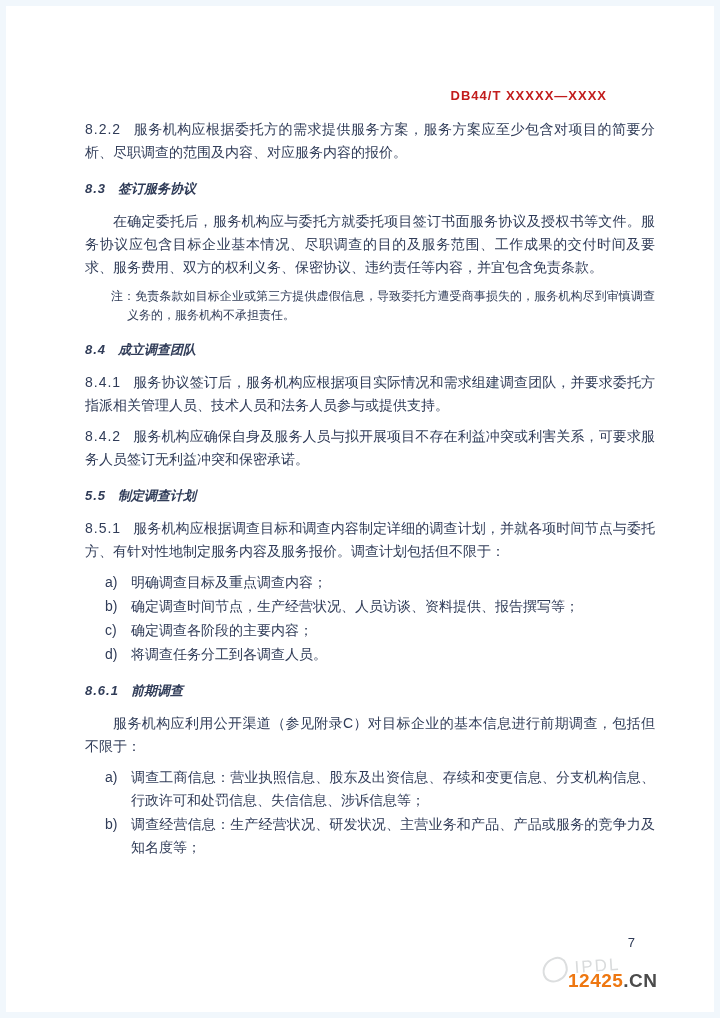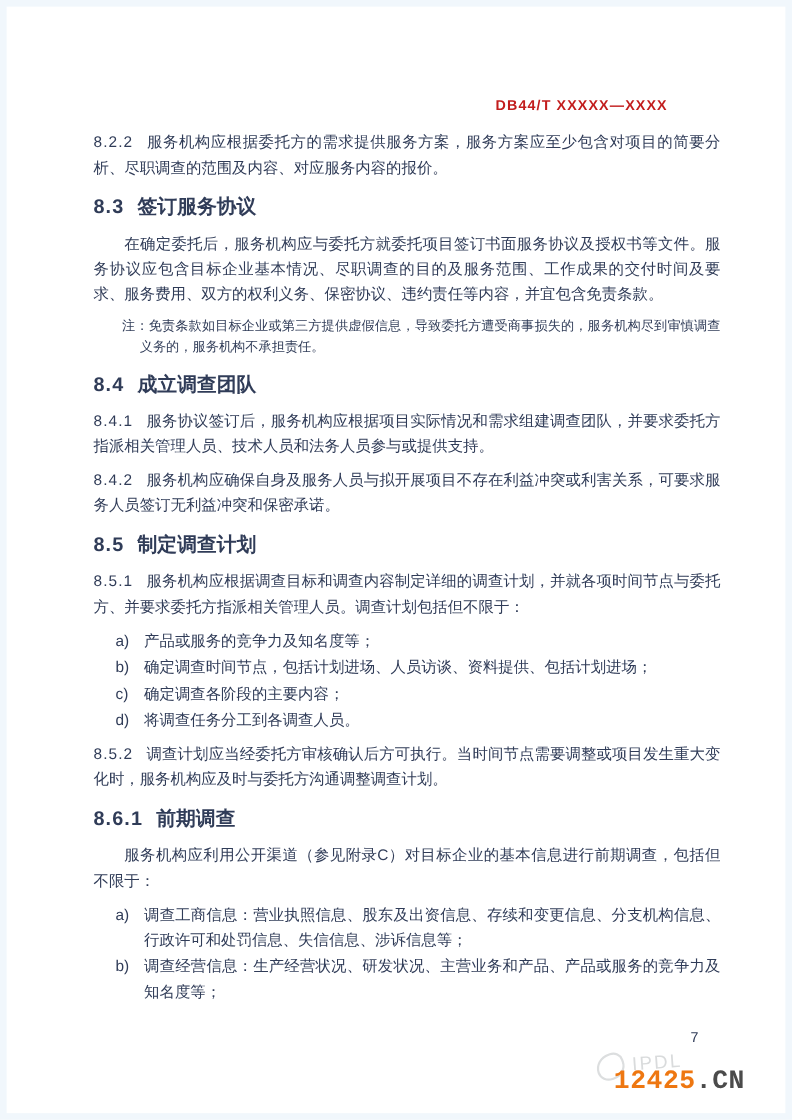--- a/index.html
+++ b/index.html
@@ -28,21 +28,21 @@
   .content{
     position:absolute;
     top:104px;left:79px;
     width:570px;
     font-size:14px;
     line-height:23px;
     text-align:justify;
   }
   .clause{margin:8px 0;}
   .clause .num{margin-right:12px;letter-spacing:1px;}
-  .heading{margin:13px 0 10px 0;font-weight:bold;font-size:18px;}
+  .heading{margin:13px 0 10px 0;font-weight:bold;font-size:13px;font-style:italic;}
   .heading .num{margin-right:12px;letter-spacing:1px;}
   .para-indent{margin:8px 0;text-indent:2em;}
   .note{
     margin:2px 0 6px 26px;
     padding-left:16px;
     text-indent:-16px;
     font-size:12px;
     line-height:19px;
   }
   .list{margin:0 0 8px 0;}
@@ -78,65 +78,63 @@
   .wm-ghost .blob{
     display:inline-block;
     width:22px;height:20px;
     border:2px solid #dcdedf;
     border-radius:60% 40% 55% 45%;
     vertical-align:middle;
     transform:rotate(-15deg);
   }
   .wm-main{
     position:absolute;
-    left:16px;top:14px;
+    left:26px;top:14px;
     font-weight:bold;
-    font-size:24px;
+    font-size:19px;
     letter-spacing:0.5px;
-    font-family:Liberation Mono, monospace;
   }
   .wm-num{color:var(--wm-orange,#ee7711);}
   .wm-cn{color:#4b4b4b;}
 </style>
 </head>
 <body>
 
 <div class="sheet">
 
   <div class="doc-header">DB44/T XXXXX—XXXX</div>
 
   <div class="content" id="content">
       <div class="clause"><span class="num">8.2.2</span><span>服务机构应根据委托方的需求提供服务方案，服务方案应至少包含对项目的简要分析、尽职调查的范围及内容、对应服务内容的报价。</span></div>
       <div class="heading"><span class="num">8.3</span><span>签订服务协议</span></div>
       <div class="para-indent">在确定委托后，服务机构应与委托方就委托项目签订书面服务协议及授权书等文件。服务协议应包含目标企业基本情况、尽职调查的目的及服务范围、工作成果的交付时间及要求、服务费用、双方的权利义务、保密协议、违约责任等内容，并宜包含免责条款。</div>
       <div class="note"><span>注：</span><span>免责条款如目标企业或第三方提供虚假信息，导致委托方遭受商事损失的，服务机构尽到审慎调查义务的，服务机构不承担责任。</span></div>
       <div class="heading"><span class="num">8.4</span><span>成立调查团队</span></div>
       <div class="clause"><span class="num">8.4.1</span><span>服务协议签订后，服务机构应根据项目实际情况和需求组建调查团队，并要求委托方指派相关管理人员、技术人员和法务人员参与或提供支持。</span></div>
       <div class="clause"><span class="num">8.4.2</span><span>服务机构应确保自身及服务人员与拟开展项目不存在利益冲突或利害关系，可要求服务人员签订无利益冲突和保密承诺。</span></div>
-      <div class="heading"><span class="num">8.5</span><span>制定调查计划</span></div>
-      <div class="clause"><span class="num">8.5.1</span><span>服务机构应根据调查目标和调查内容制定详细的调查计划，并就各项时间节点与委托方、并要求委托方指派相关管理人员。调查计划包括但不限于：</span></div>
+      <div class="heading"><span class="num">5.5</span><span>制定调查计划</span></div>
+      <div class="clause"><span class="num">8.5.1</span><span>服务机构应根据调查目标和调查内容制定详细的调查计划，并就各项时间节点与委托方、有针对性地制定服务内容及服务报价。调查计划包括但不限于：</span></div>
       <div class="list">
         <div class="list-item">
           <span class="marker">a)</span>
-          <span class="item-text">产品或服务的竞争力及知名度等；</span>
+          <span class="item-text">明确调查目标及重点调查内容；</span>
         </div>
         <div class="list-item">
           <span class="marker">b)</span>
-          <span class="item-text">确定调查时间节点，包括计划进场、人员访谈、资料提供、包括计划进场；</span>
+          <span class="item-text">确定调查时间节点，生产经营状况、人员访谈、资料提供、报告撰写等；</span>
         </div>
         <div class="list-item">
           <span class="marker">c)</span>
           <span class="item-text">确定调查各阶段的主要内容；</span>
         </div>
         <div class="list-item">
           <span class="marker">d)</span>
           <span class="item-text">将调查任务分工到各调查人员。</span>
         </div>
       </div>
-      <div class="clause"><span class="num">8.5.2</span><span>调查计划应当经委托方审核确认后方可执行。当时间节点需要调整或项目发生重大变化时，服务机构应及时与委托方沟通调整调查计划。</span></div>
       <div class="heading"><span class="num">8.6.1</span><span>前期调查</span></div>
       <div class="para-indent">服务机构应利用公开渠道（参见附录C）对目标企业的基本信息进行前期调查，包括但不限于：</div>
       <div class="list">
         <div class="list-item">
           <span class="marker">a)</span>
           <span class="item-text">调查工商信息：营业执照信息、股东及出资信息、存续和变更信息、分支机构信息、行政许可和处罚信息、失信信息、涉诉信息等；</span>
         </div>
         <div class="list-item">
           <span class="marker">b)</span>
           <span class="item-text">调查经营信息：生产经营状况、研发状况、主营业务和产品、产品或服务的竞争力及知名度等；</span>

